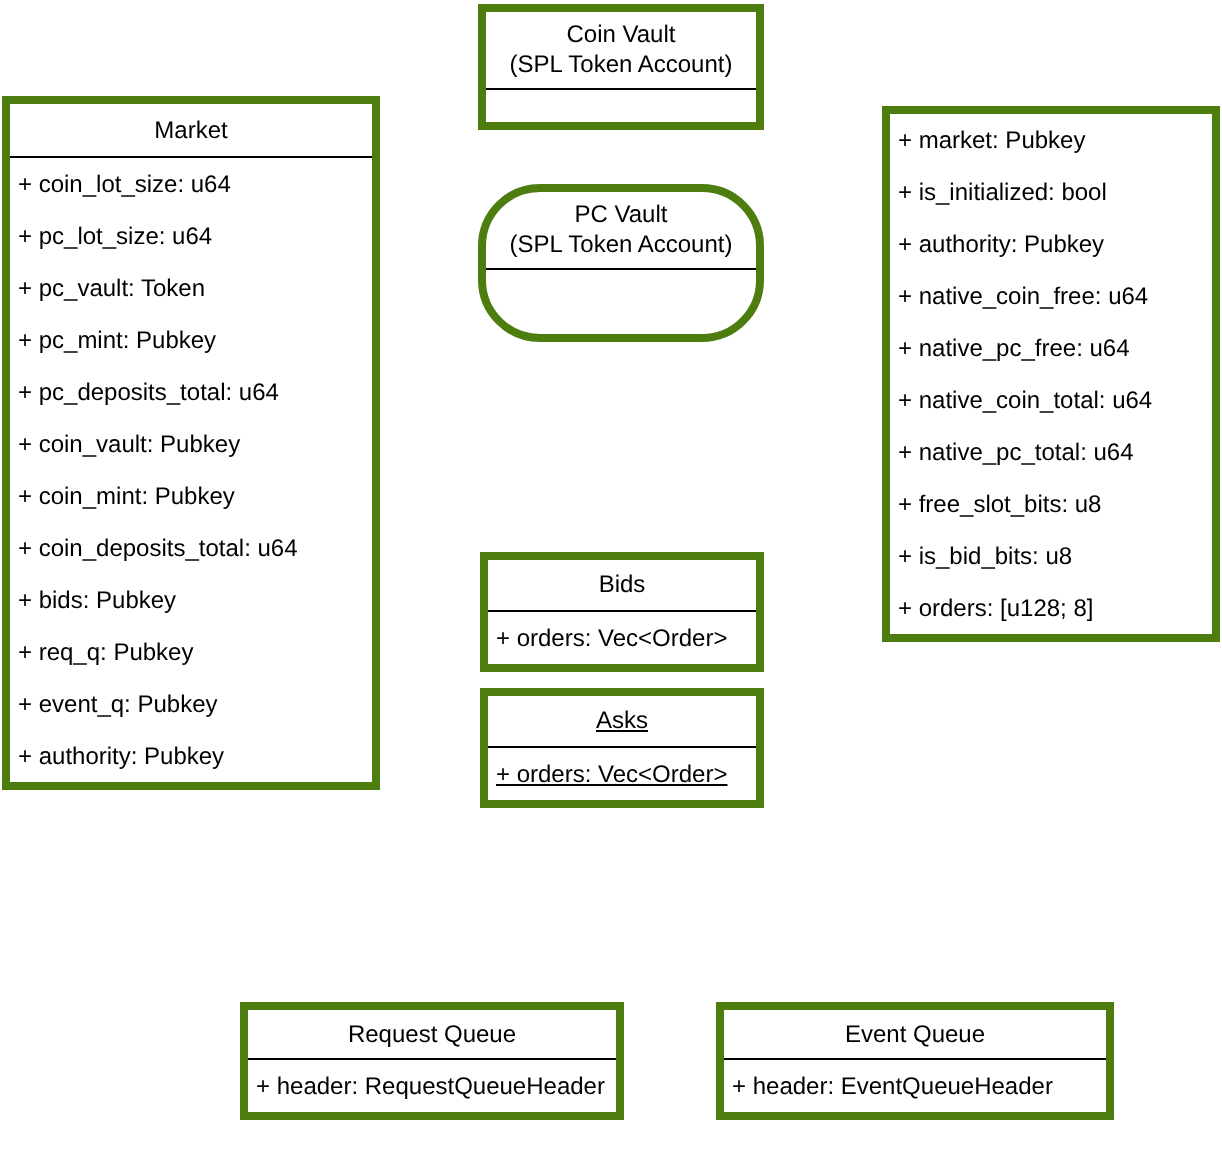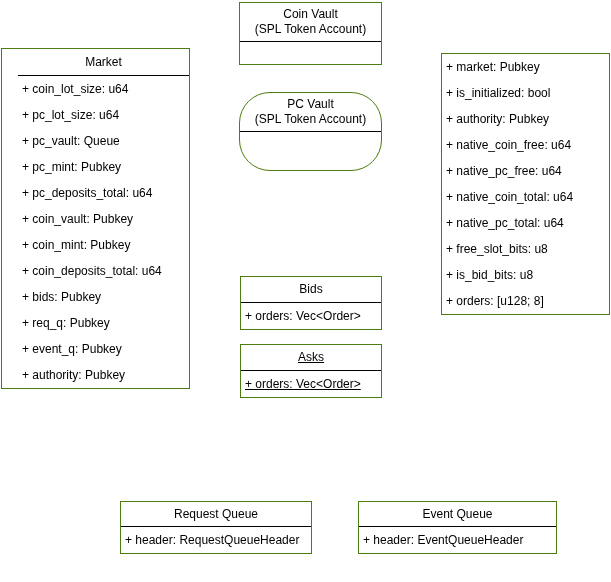--- a/index.html
+++ b/index.html
@@ -12,21 +12,21 @@
     height: 582px;
     background: #ffffff;
     color: #000000;
     font-size: 12px;
     overflow: hidden;
   }
 
   .box {
     position: absolute;
     background: #ffffff;
-    border: 1px solid #4d7c0f;
+    border: 4px solid #4d7c0f;
   }
 
   .box-header {
     border-bottom: 1px solid #000000;
     display: flex;
     flex-direction: column;
     align-items: center;
     justify-content: center;
     text-align: center;
     line-height: 15px;
@@ -35,21 +35,21 @@
   .field {
     height: 26px;
     display: flex;
     align-items: center;
     padding-left: 4px;
     white-space: nowrap;
     overflow: hidden;
   }
 
   
-  .market { left: 1px; top: 48px; width: 189px; padding-left: 16px; }
+  .market { left: 1px; top: 48px; width: 189px; }
   .market .box-header { height: 27px; }
 
   .coin-vault { left: 239px; top: 2px; width: 143px; height: 63px; }
   .pc-vault   { left: 239px; top: 92px; width: 143px; height: 79px; border-radius: 31px; }
   .vault-header { height: 39px; }
 
   .open-orders { left: 441px; top: 53px; width: 169px; }
   .open-orders .box-header { height: 26px; }
 
   .bids { left: 240px; top: 262px; width: 142px; margin-top: 14px; }
@@ -63,21 +63,21 @@
 </head>
 <body>
 
 <div class="canvas">
 
   <div class="box market">
     <div class="box-header">Market</div>
     <div class="box-body">
       <div class="field">+ coin_lot_size: u64</div>
       <div class="field">+ pc_lot_size: u64</div>
-      <div class="field">+ pc_vault: Queue</div>
+      <div class="field">+ pc_vault: Token</div>
       <div class="field">+ pc_mint: Pubkey</div>
       <div class="field">+ pc_deposits_total: u64</div>
       <div class="field">+ coin_vault: Pubkey</div>
       <div class="field">+ coin_mint: Pubkey</div>
       <div class="field">+ coin_deposits_total: u64</div>
       <div class="field">+ bids: Pubkey</div>
       <div class="field">+ req_q: Pubkey</div>
       <div class="field">+ event_q: Pubkey</div>
       <div class="field">+ authority: Pubkey</div>
     </div>

